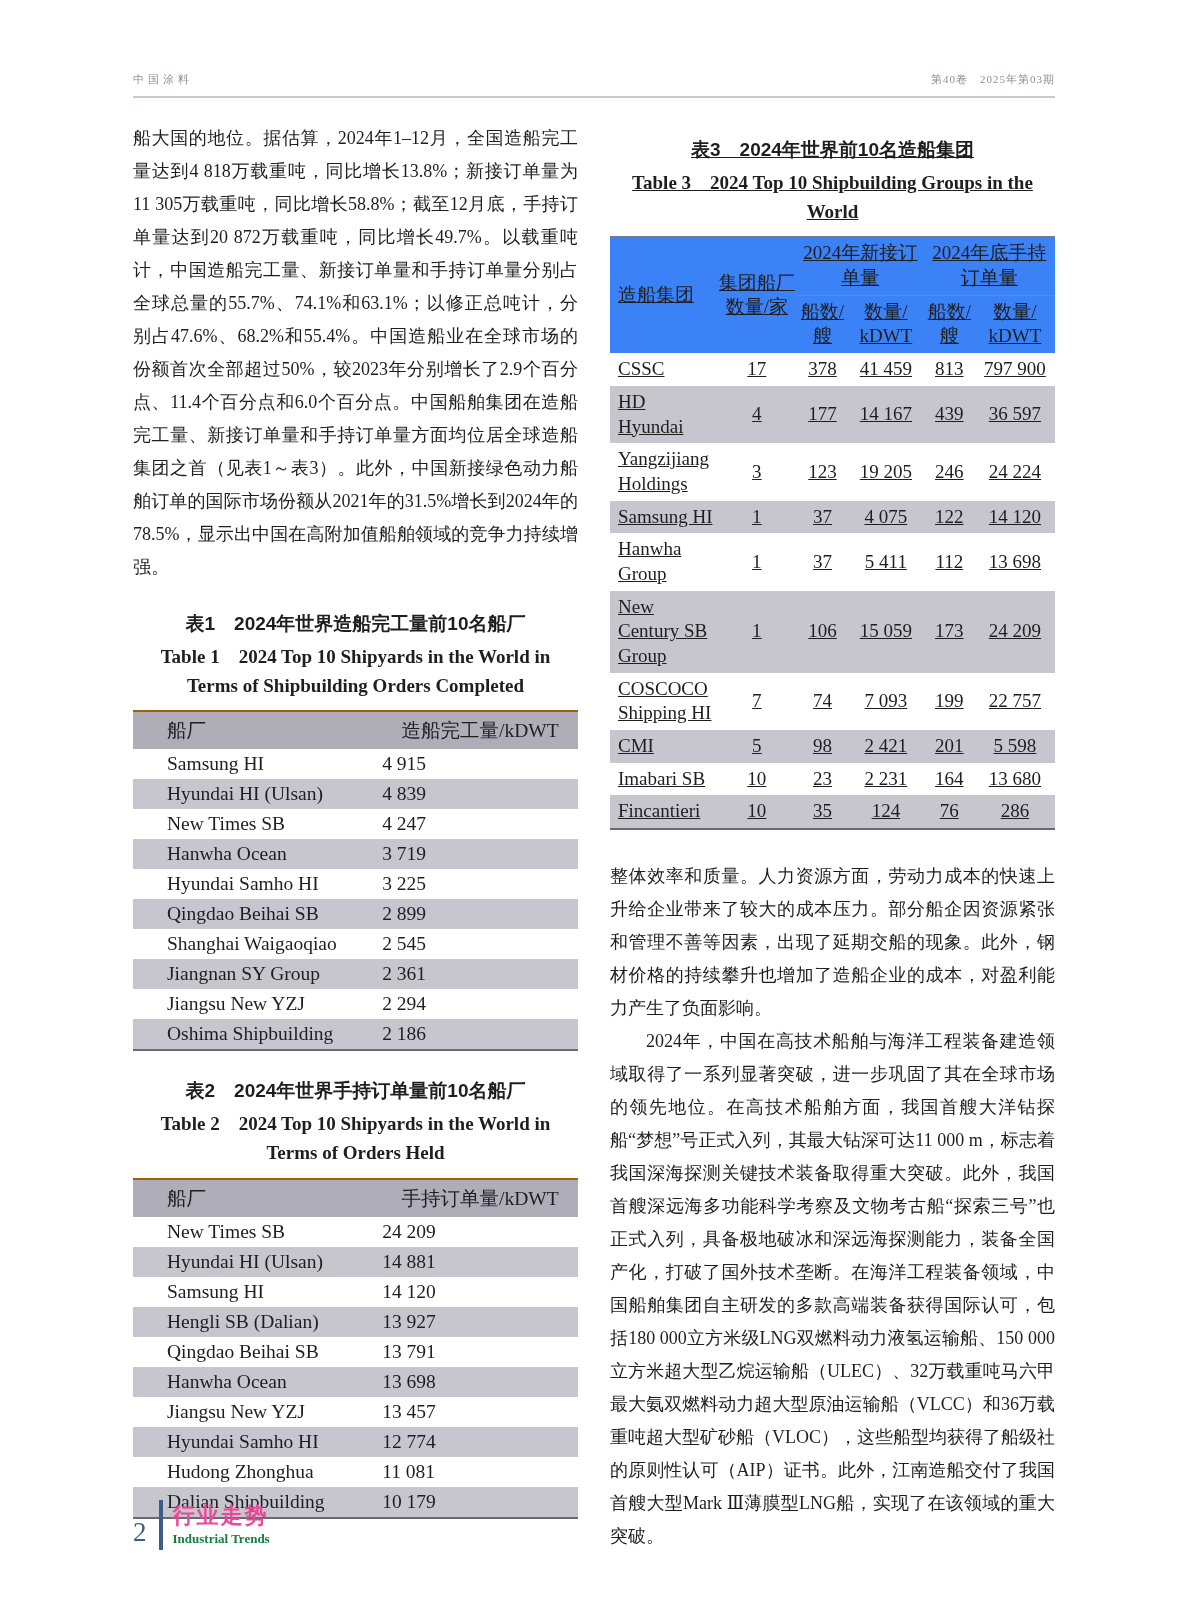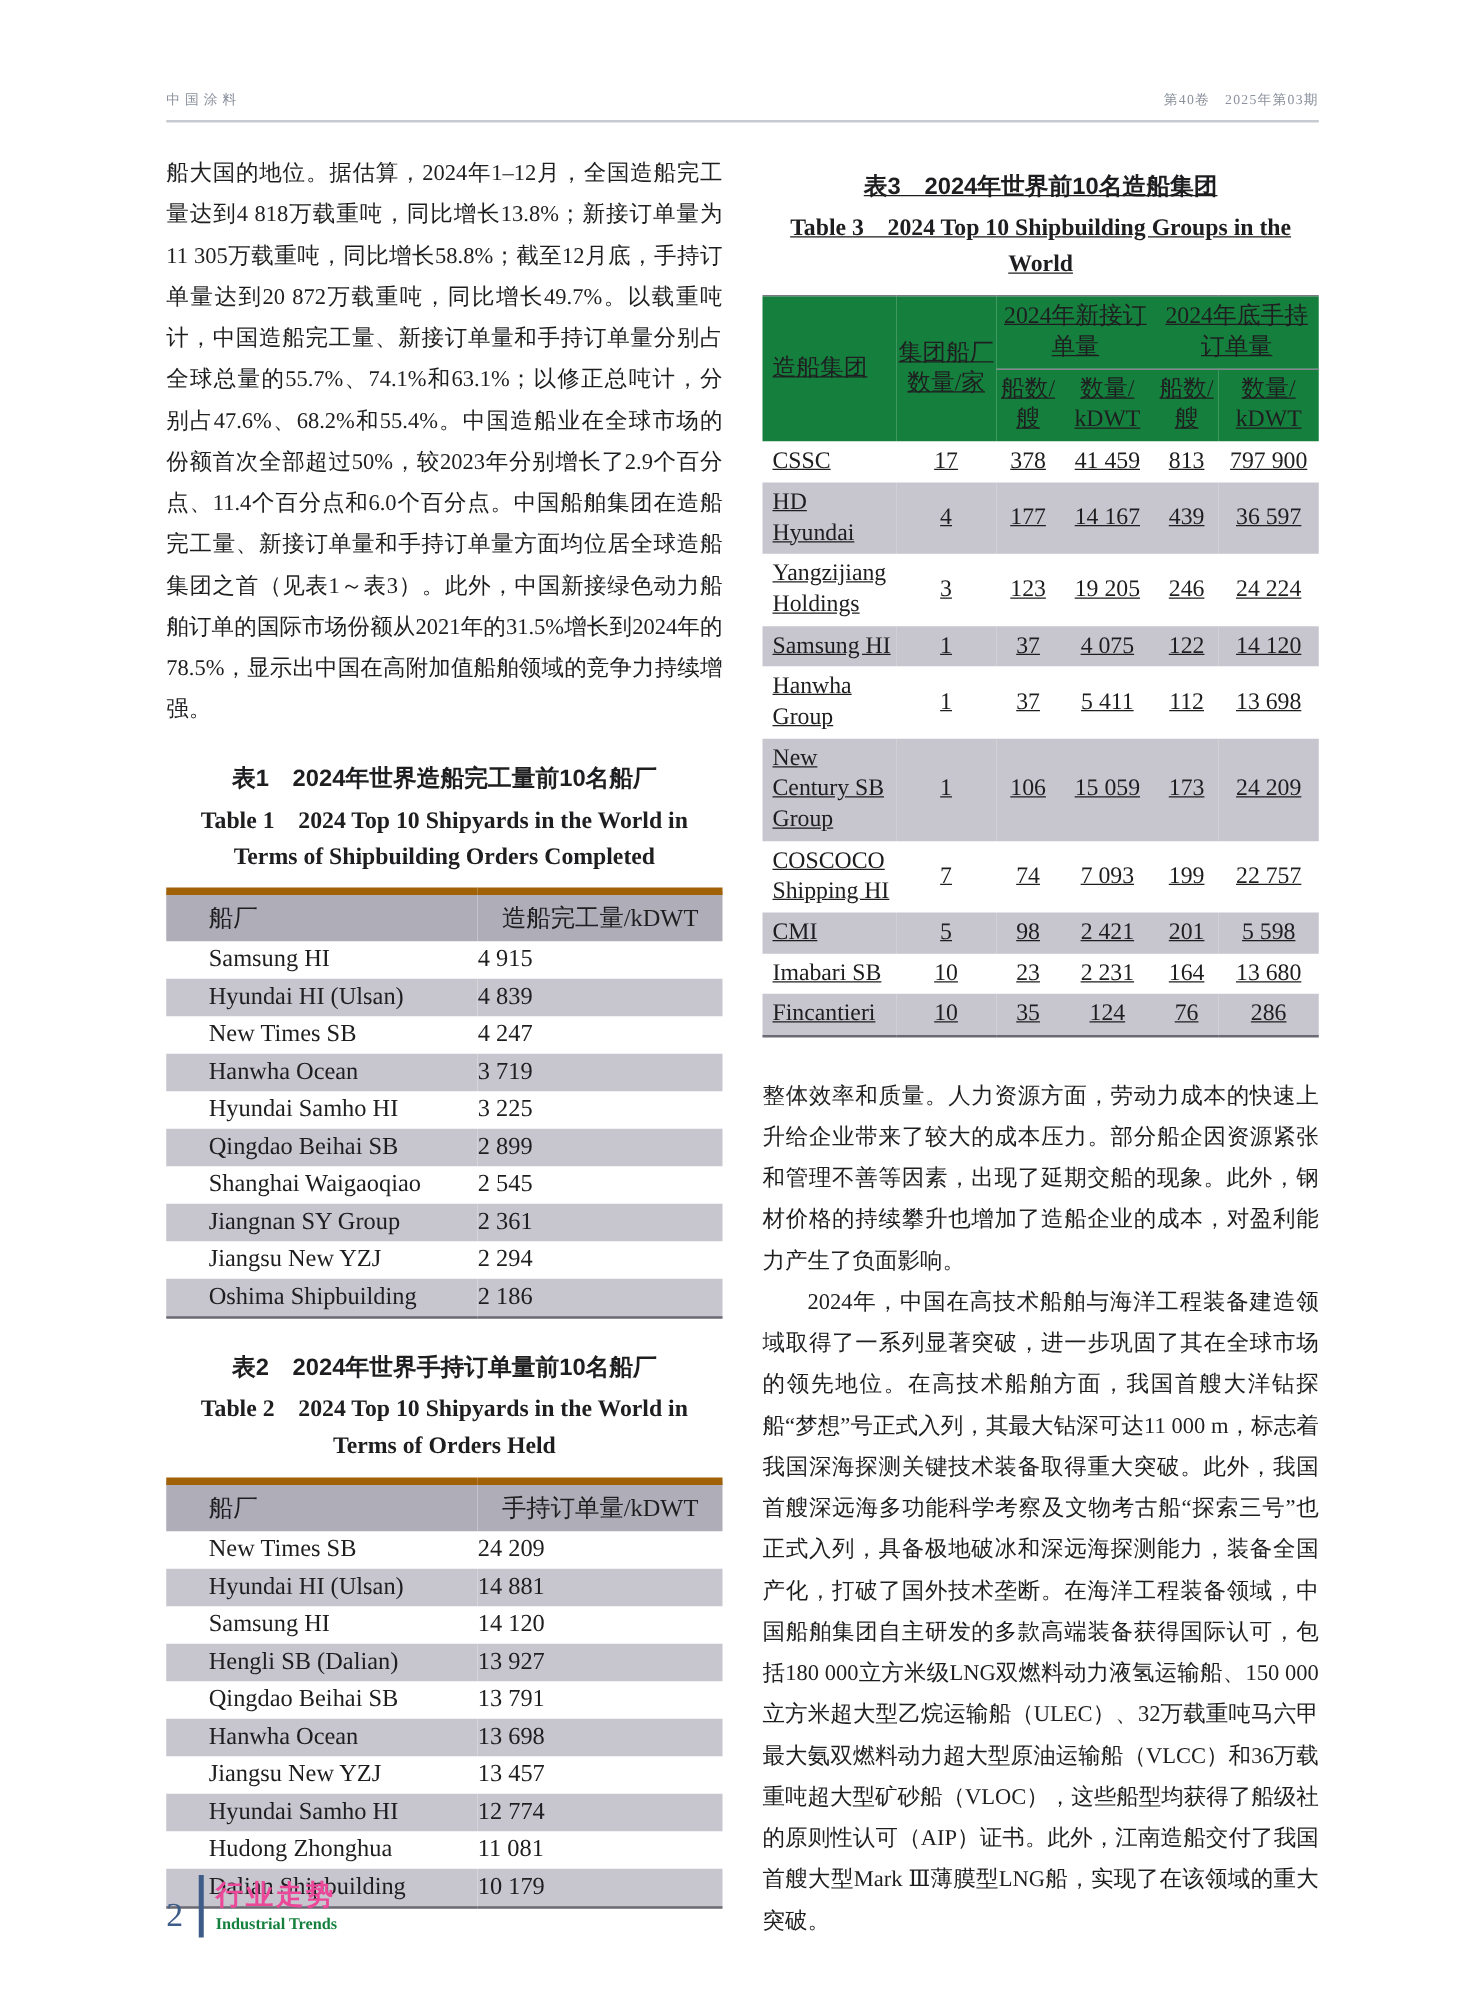--- a/index.html
+++ b/index.html
@@ -34,32 +34,32 @@
   .table-block { margin-top:26px; }
   .tbl-title-zh {
     font-family:"Liberation Sans","DejaVu Sans",sans-serif;
     font-weight:700; font-size:19px; text-align:center; line-height:1.45;
   }
   .tbl-title-en {
     font-weight:700; font-size:19px; text-align:center; margin-top:4px; line-height:1.55;
   }
 
   table { width:100%; border-collapse:collapse; margin-top:10px; font-size:19.5px; }
-  .simple-table { border-top:6px solid #a16207; border-bottom:2px solid #6b6973; }
+  .simple-table { border-top:2px solid #a16207; border-bottom:2px solid #6b6973; }
   .simple-table th {
     background:#afadb8; font-weight:400; padding:5px 0;
   }
   .simple-table td { padding:4px 0; }
   .simple-table tbody tr:nth-child(even) { background:#c7c5ce; }
   .simple-table .name-col { text-align:left; padding-left:34px; width:56%; }
   .simple-table .val-col  { text-align:left; }
 
   .group-table { border-top:1px solid #7a7884; border-bottom:2px solid #6b6973; font-size:19px; }
   .group-table th {
-    background:#15803d; font-weight:400; padding:4px 2px; line-height:1.3; vertical-align:middle;
+    background:#3b82f6; font-weight:400; padding:4px 2px; line-height:1.3; vertical-align:middle;
   }
   .group-table td { padding:4px 2px; text-align:center; line-height:1.3; }
   .group-table .name-col, .group-table td.name-col { text-align:left; padding-left:8px; }
   .group-table tbody tr:nth-child(even) { background:#c7c5ce; }
   .group-table th.grp { border-bottom:1px solid #87858f; }
 
   .page-footer { position:absolute; left:133px; bottom:50px; display:flex; align-items:center; }
   .page-num {
     font-size:27px; color:#3d5d88; margin-right:12px; line-height:1;
     align-self:flex-end; padding-bottom:4px;

